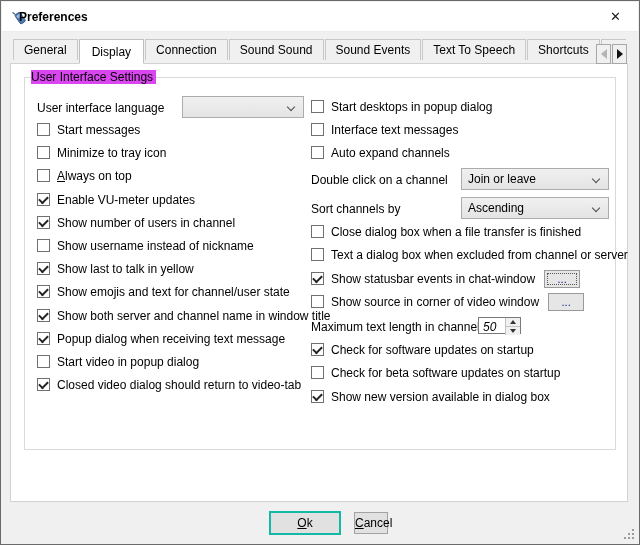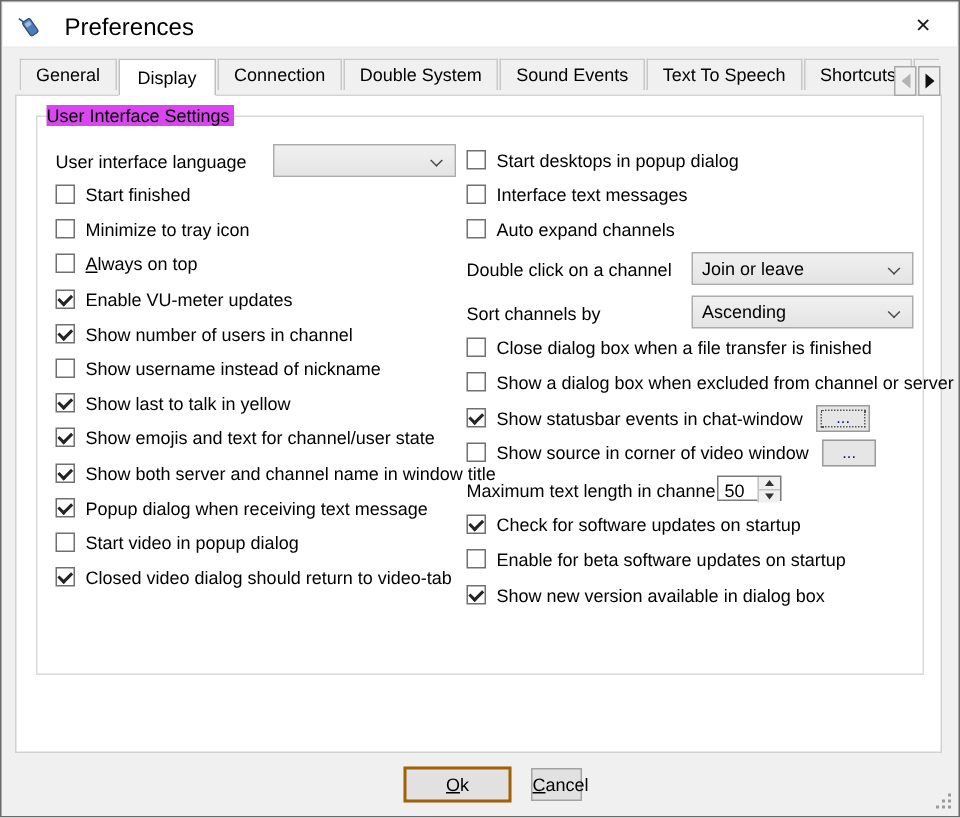--- a/index.html
+++ b/index.html
@@ -8,21 +8,21 @@
     font-family:"Liberation Sans","DejaVu Sans",sans-serif;
     font-size:12px; color:#000; background:#f0f0f0;
     position:relative; overflow:hidden;
   }
   #window { position:absolute; inset:0; border:1px solid #6a6a6a; background:#f0f0f0; }
 
   
   #titlebar { position:absolute; left:1px; top:1px; right:1px; height:30px;
     background:#ffffff; border-bottom:1px solid #ececec; }
   #app-icon { position:absolute; left:9px; top:7px; width:17px; height:17px; }
-  #title-text { position:absolute; left:41px; top:8px; font-size:16px; }
+  #title-text { position:absolute; left:17px; top:8px; font-size:12px;font-weight:bold; }
   #close-btn { position:absolute; right:0; top:0; width:45px; height:29px;
     display:flex; align-items:center; justify-content:center;
     font-size:13px; color:#1a1a1a; cursor:default; }
 
   
   #tabbar { position:absolute; left:12px; top:38px; width:613px; height:25px;
     display:flex; align-items:flex-start; overflow:hidden; z-index:2; }
   .tab { height:21px; line-height:20px; padding:0 10px; background:#f0f0f0;
     border:1px solid #c8c8c8; border-bottom:none; margin-right:1px;
     white-space:nowrap; flex:0 0 auto; }
@@ -66,36 +66,36 @@
   
   .combo { position:absolute; height:22px; background:linear-gradient(#f0f0f0,#e4e4e4);
     border:1px solid #acacac; }
   .combo .val { position:absolute; left:6px; top:3px; }
   .chev { position:absolute; right:9px; top:7px; width:6px; height:6px;
     border-right:1.6px solid #4a4a4a; border-bottom:1.6px solid #4a4a4a;
     transform:rotate(45deg); }
 
   
   #spinbox { position:absolute; left:477px; top:316px; width:43px; height:17px;
-    background:#fff; border:1px solid #7a7a7a; }
+    background:#fff; border:1px solid #7a7a7a;font-style:italic; }
   #spin-value { position:absolute; left:4px; top:2px; }
   #spin-buttons { position:absolute; right:0; top:0; width:15px; height:17px;
     border-left:1px solid #c3c3c3; background:#f0f0f0; }
   .spin-cell { height:8px; display:flex; align-items:center; justify-content:center; }
   .spin-cell + .spin-cell { border-top:1px solid #c3c3c3; }
   .tri-up   { width:0; height:0; border:3px solid transparent; border-top:none;
     border-bottom:4px solid #333; }
   .tri-down { width:0; height:0; border:3px solid transparent; border-bottom:none;
     border-top:4px solid #333; }
 
   
   .btn { position:absolute; background:#e1e1e1; text-align:center;
     font-family:inherit; font-size:12px; }
   #ok-btn { left:268px; top:510px; width:72px; height:24px;
-    border:2px solid #a16207; line-height:20px; }
+    border:2px solid #14b8a6; line-height:20px; }
   #cancel-btn { left:353px; top:511px; width:34px; height:22px;
     border:1px solid #a3a3a3; line-height:20px; }
 
   
   #grip { position:absolute; right:5px; bottom:5px; width:12px; height:12px; }
   #grip::after { content:""; position:absolute; right:0; bottom:0;
     width:2px; height:2px; background:#9b9b9b;
     box-shadow:-4px 0 #9b9b9b, -8px 0 #9b9b9b, 0 -4px #9b9b9b,
                -4px -4px #9b9b9b, 0 -8px #9b9b9b; }
   u { text-decoration:underline; }
@@ -116,21 +116,21 @@
     <span id="title-text">Preferences</span>
     <div id="close-btn">
       <span>✕</span>
     </div>
   </div>
 
   <div id="tabbar">
       <div class="tab">General</div>
       <div class="tab active">Display</div>
       <div class="tab">Connection</div>
-      <div class="tab">Double System</div>
+      <div class="tab">Sound Sound</div>
       <div class="tab">Sound Events</div>
       <div class="tab">Text To Speech</div>
       <div class="tab">Shortcuts</div>
       <div class="tab">Video</div>
     </div>
   <div id="tab-scroll-left" class="tab-scroll">
     <span class="tri-left"></span>
   </div>
   <div id="tab-scroll-right" class="tab-scroll">
     <span class="tri-right"></span>
@@ -170,21 +170,21 @@
         </div>
     </div>
   </div>
 
   <button class="btn" id="ok-btn"><u>O</u>k</button>
   <button class="btn" id="cancel-btn"><u>C</u>ancel</button>
 
   <div id="grip"></div>
 <div class="row" style="left: 36px; top: 120px;">
       <span class="cb"></span>
-      <span class="lbl">Start finished</span>
+      <span class="lbl">Start messages</span>
     </div>
     <div class="row" style="left: 36px; top: 143px;">
       <span class="cb"></span>
       <span class="lbl">Minimize to tray icon</span>
     </div>
     <div class="row" style="left: 36px; top: 166px;">
       <span class="cb"></span>
       <span class="lbl"><u>A</u>lways on top</span>
     </div>
     <div class="row" style="left: 36px; top: 190px;">
@@ -234,37 +234,37 @@
     <div class="row" style="left: 310px; top: 143px;">
       <span class="cb"></span>
       <span class="lbl">Auto expand channels</span>
     </div>
     <div class="row" style="left: 310px; top: 222px;">
       <span class="cb"></span>
       <span class="lbl">Close dialog box when a file transfer is finished</span>
     </div>
     <div class="row" style="left: 310px; top: 245px;">
       <span class="cb"></span>
-      <span class="lbl">Show a dialog box when excluded from channel or server</span>
+      <span class="lbl">Text a dialog box when excluded from channel or server</span>
     </div>
     <div class="row" style="left: 310px; top: 269px;">
       <span class="cb on"></span>
       <span class="lbl">Show statusbar events in chat-window</span>
       <button class="dots-btn focus">...</button>
     </div>
     <div class="row" style="left: 310px; top: 292px;">
       <span class="cb"></span>
       <span class="lbl">Show source in corner of video window</span>
       <button class="dots-btn">...</button>
     </div>
     <div class="row" style="left: 310px; top: 340px;">
       <span class="cb on"></span>
       <span class="lbl">Check for software updates on startup</span>
     </div>
     <div class="row" style="left: 310px; top: 363px;">
       <span class="cb"></span>
-      <span class="lbl">Enable for beta software updates on startup</span>
+      <span class="lbl">Check for beta software updates on startup</span>
     </div>
     <div class="row" style="left: 310px; top: 387px;">
       <span class="cb on"></span>
       <span class="lbl">Show new version available in dialog box</span>
     </div>
   </div>
 
 </body></html>

